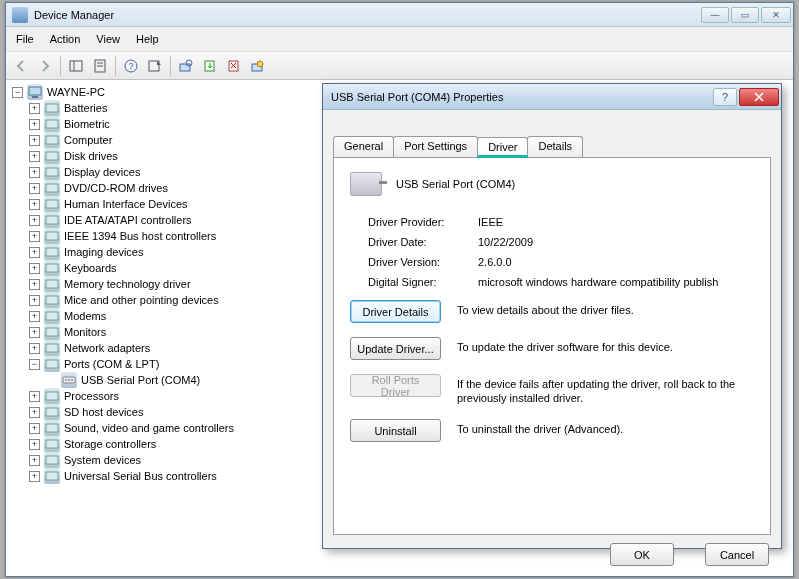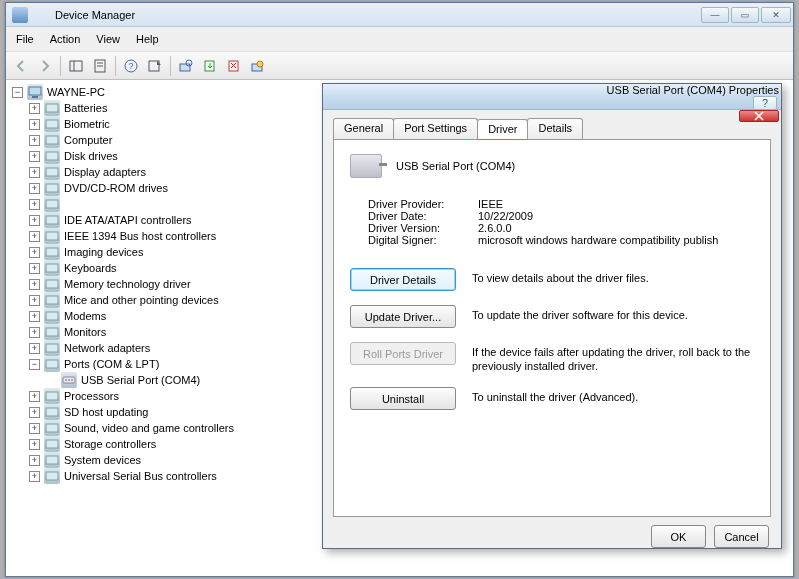--- a/index.html
+++ b/index.html
@@ -1,20 +1,20 @@
 <!DOCTYPE html>
 <html><head>
 <meta charset="utf-8">
 <style>
 * { box-sizing: border-box; font-family: "Segoe UI", Tahoma, sans-serif; }
 body { margin: 0; background: #b0b0b0; width: 799px; height: 579px; overflow: hidden; position: relative; font-size: 11px; }
 
 
 .main-window { position: absolute; left: 5px; top: 2px; width: 789px; height: 575px; background: #fff; border: 1px solid #5a7a9c; box-shadow: 0 0 3px rgba(0,0,0,.3); }
-.titlebar { height: 24px; background: linear-gradient(#e8f0f8,#d6e4f2); border-bottom: 1px solid #b8c8d8; display: flex; align-items: center; padding: 0 2px; gap: 21px; }
+.titlebar { height: 24px; background: linear-gradient(#e8f0f8,#d6e4f2); border-bottom: 1px solid #b8c8d8; display: flex; align-items: center; padding: 0 2px; }
 .titlebar .tb-icon { width: 16px; height: 16px; margin: 0 4px; background: linear-gradient(#b0d0f0,#6090c0); border-radius: 2px; }
 .titlebar .title { flex: 1; color: #000; padding-left: 2px; }
 .win-buttons { display: flex; gap: 0; }
 .win-btn { width: 28px; height: 16px; border: 1px solid #9bb; background: linear-gradient(#f4f8fc,#d0e0ee); border-radius: 2px; margin-left: 2px; display:flex; align-items:center; justify-content:center; font-size:9px; color:#456; cursor:pointer;}
 .win-btn-close { width:30px; }
 
 .menubar { height: 20px; background: #f0f0f0; display: flex; align-items: center; padding: 12px 2px; border-bottom: 1px solid #e0e0e0; }
 .menuitem { padding: 2px 8px; cursor: pointer; }
 
 .toolbar { height: 28px; background: linear-gradient(#fafafa,#e8e8e8); border-bottom: 1px solid #c0c0c0; display: flex; align-items: center; padding: 0 4px; gap: 2px; }
@@ -28,47 +28,47 @@
 .expander { width:11px; height:11px; border:1px solid #888; background:#fff; margin-right:4px; display:inline-flex; align-items:center; justify-content:center; font-size:9px; line-height:9px; color:#333; cursor:pointer;}
 .noexp { width:11px; height:11px; margin-right:4px; display:inline-block;}
 .ticon { width:16px; height:16px; margin-right:4px; display:inline-flex; align-items:center; justify-content:center; background:linear-gradient(#e0e8f0,#b0c0d0); border-radius:2px;}
 .ticon svg {width:14px;height:14px;}
 .indent1 { padding-left: 0px;}
 .indent2 { padding-left: 17px;}
 .indent3 { padding-left: 34px;}
 
 
 .dialog { position:absolute; left:322px; top:83px; width:460px; height:466px; background:#f0f0f0; border:1px solid #586b80; box-shadow: 4px 4px 8px rgba(0,0,0,.3); }
-.dlg-titlebar { height:26px; background: linear-gradient(#e8f0f8,#c8dcf0,#b8d0e8); border-bottom:1px solid #9bb; display:flex; align-items:flex-end; padding:0 2px 0 8px;flex-direction:column;}
+.dlg-titlebar { height:26px; background: linear-gradient(#e8f0f8,#c8dcf0,#b8d0e8); border-bottom:1px solid #9bb; display:flex; align-items:center; padding:0 2px 0 8px;}
 .dlg-title { flex:1; color:#000; }
 .dlg-help { width:24px; height:18px; border:1px solid #9bb; background:linear-gradient(#f8fcff,#d8e8f4); border-radius:2px; margin-right:2px; display:flex;align-items:center;justify-content:center; font-size:11px; color:#456; cursor:pointer;}
 .dlg-close { width:40px; height:18px; background:linear-gradient(#e88,#c33); border:1px solid #a22; border-radius:2px; display:flex;align-items:center;justify-content:center;color:#fff; cursor:pointer;}
 
-.dlg-body { padding: 8px 10px 10px; height:calc(100% - 26px);}
+.dlg-body { padding: 26px 10px 10px; height:calc(100% - 26px);}
 .tabstrip { display:flex; height:21px; position:relative; z-index:2;}
 .tab { padding:3px 10px 0; border:1px solid #999; border-bottom:none; background:linear-gradient(#fcfcfc,#ececec); margin-right:-1px; border-radius:3px 3px 0 0; cursor:pointer; position:relative;}
-.tab.active { background:#fff; z-index:3; padding-bottom:1px; top:1px; border-bottom:1px solid #14b8a6;}
+.tab.active { background:#fff; z-index:3; padding-bottom:1px; top:1px; border-bottom:3px solid #14b8a6;}
 .tabpanel { border:1px solid #999; background:#fff; height:378px; padding:14px 16px 10px; position:relative;}
 
 .dev-header { display:flex; align-items:center; gap:14px; margin-bottom:20px;}
 .dev-icon { width:32px; height:24px; background:linear-gradient(#e8e8f0,#c0c0cc); border:1px solid #aab; border-radius:2px; position:relative;}
 .dev-icon::after{content:"";position:absolute;right:-6px;top:8px;width:8px;height:3px;background:#888;}
 
-.info-grid { margin-left:18px; display:grid; grid-template-columns: 110px 1fr; row-gap:0; margin-bottom:22px;}
+.info-grid { margin-left:18px; display:grid; grid-template-columns: 110px 1fr; row-gap:8px; margin-bottom:12px;}
 .info-label { color:#000;}
 .info-val { color:#000; white-space:nowrap; overflow:hidden;}
 
 .action-row { display:flex; align-items:flex-start; gap:16px; margin-bottom:14px;}
-.btn { width:106px; height:23px; border:1px solid #888; background:linear-gradient(#fdfdfd,#e4e4e4); border-radius:3px; cursor:pointer; font-size:11px; display:flex; align-items:center; justify-content:center;}
+.btn { width:91px; height:23px; border:1px solid #888; background:linear-gradient(#fdfdfd,#e4e4e4); border-radius:3px; cursor:pointer; font-size:11px; display:flex; align-items:center; justify-content:center;}
 .btn.highlight { border:1px solid #3a94d0; box-shadow: inset 0 0 0 1px #9cd4f4; background:linear-gradient(#f4fbff,#dff2ff);}
 .btn.disabled { color:#999; border-color:#bbb; background:#f0f0f0; cursor:default;}
 .action-desc { flex:1; padding-top:3px; line-height:14px;}
 
 .dlg-buttons { display:flex; justify-content:flex-end; gap:8px; margin-top:8px; padding-right:2px;}
-.dlg-buttons .btn { width:55px;}
+.dlg-buttons .btn { width:64px;margin-left:23px;}
 
 </style>
 </head>
 <body>
 
 <div class="main-window">
   <div class="titlebar">
     <div class="tb-icon"></div>
     <div class="title">Device Manager</div>
     <div class="win-buttons">
@@ -199,38 +199,39 @@
             </span>
             <span>Disk drives</span>
           </div>
           <div class="tree-row indent2">
             <span class="expander">+</span>
             <span class="ticon">
               <svg viewBox="0 0 14 14">
                 <rect x="1" y="3" width="12" height="8" fill="#dce8f4" stroke="#6a8"></rect>
               </svg>
             </span>
-            <span>Display adapters</span>
+            <span>Display devices</span>
           </div>
           <div class="tree-row indent2">
             <span class="expander">+</span>
             <span class="ticon">
               <svg viewBox="0 0 14 14">
                 <rect x="1" y="3" width="12" height="8" fill="#dce8f4" stroke="#6a8"></rect>
               </svg>
             </span>
             <span>DVD/CD-ROM drives</span>
           </div>
           <div class="tree-row indent2">
             <span class="expander">+</span>
             <span class="ticon">
               <svg viewBox="0 0 14 14">
                 <rect x="1" y="3" width="12" height="8" fill="#dce8f4" stroke="#6a8"></rect>
               </svg>
             </span>
+            <span>Human Interface Devices</span>
           </div>
           <div class="tree-row indent2">
             <span class="expander">+</span>
             <span class="ticon">
               <svg viewBox="0 0 14 14">
                 <rect x="1" y="3" width="12" height="8" fill="#dce8f4" stroke="#6a8"></rect>
               </svg>
             </span>
             <span>IDE ATA/ATAPI controllers</span>
           </div>
@@ -336,21 +337,21 @@
             </span>
             <span>Processors</span>
           </div>
           <div class="tree-row indent2">
             <span class="expander">+</span>
             <span class="ticon">
               <svg viewBox="0 0 14 14">
                 <rect x="1" y="3" width="12" height="8" fill="#dce8f4" stroke="#6a8"></rect>
               </svg>
             </span>
-            <span>SD host updating</span>
+            <span>SD host devices</span>
           </div>
           <div class="tree-row indent2">
             <span class="expander">+</span>
             <span class="ticon">
               <svg viewBox="0 0 14 14">
                 <rect x="1" y="3" width="12" height="8" fill="#dce8f4" stroke="#6a8"></rect>
               </svg>
             </span>
             <span>Sound, video and game controllers</span>
           </div>

